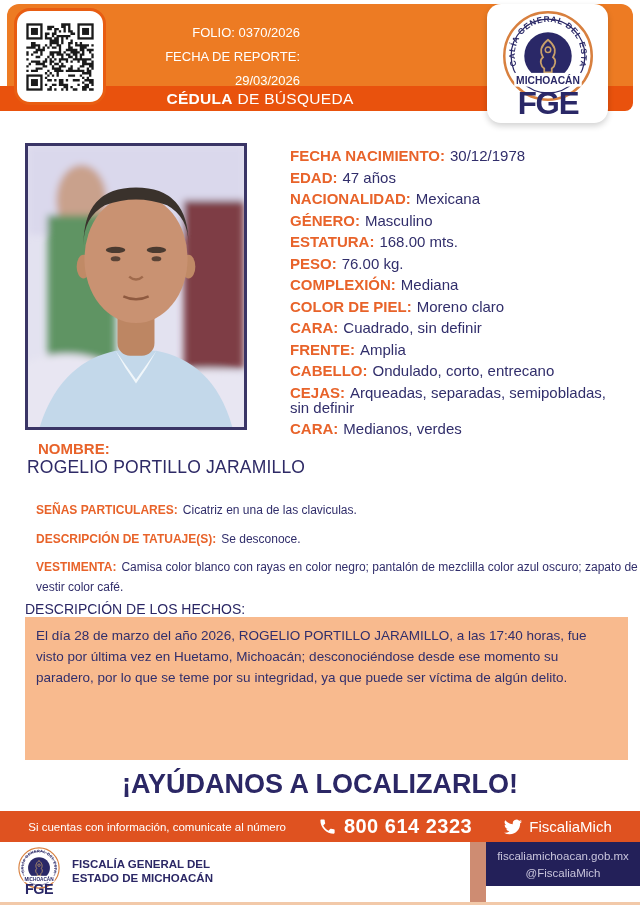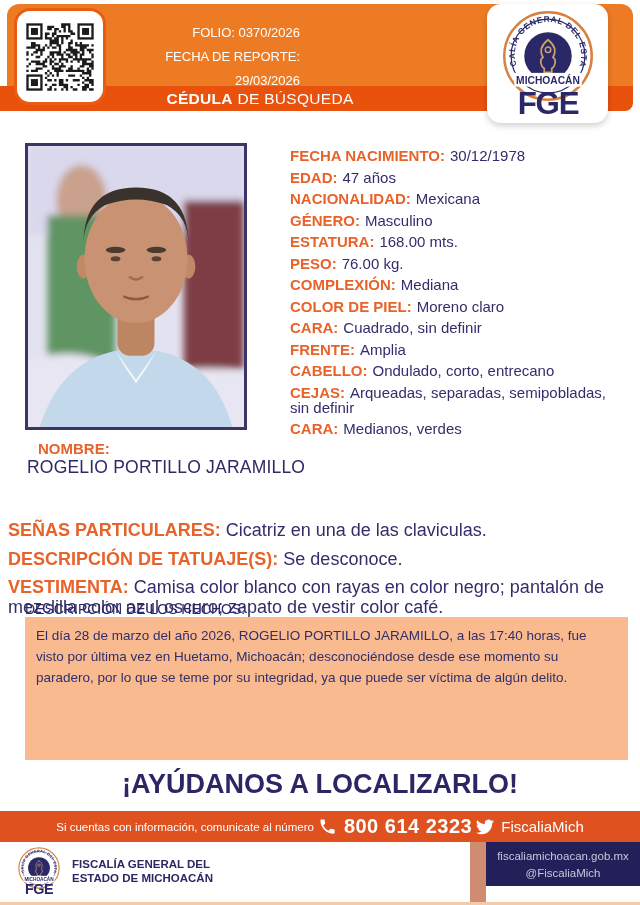--- a/index.html
+++ b/index.html
@@ -32,35 +32,35 @@
   .details{position:absolute;left:290px;top:148px;width:330px;
            font-size:15px;color:#312E6B;}
   .drow{line-height:15px;margin-bottom:6.5px;}
   .lbl{font-weight:bold;color:#E8632A;margin-right:5px;}
 
   
   .name-label{position:absolute;left:38px;top:440px;font-size:15px;font-weight:bold;color:#E8632A;}
   .name-value{position:absolute;left:27px;top:457px;font-size:17.5px;font-weight:normal;color:#2E2A66;letter-spacing:.2px;}
 
   
-  .sec{position:absolute;left:8px;width:604px;font-size:18px;line-height:20px;color:#312E6B;margin-top:20px;}
+  .sec{position:absolute;left:36px;width:604px;font-size:12px;line-height:20px;color:#312E6B;}
   .sec-senas{top:500px;} .sec-tat{top:529px;} .sec-vest{top:557px;}
 
   
   .hechos-label{position:absolute;left:25px;top:601px;font-size:14px;font-weight:normal;color:#2B2765;}
   .hechos-box{position:absolute;left:25px;top:617px;width:603px;height:143px;background:#F8BA8E;box-sizing:border-box;
               padding:8px 11px;font-size:13.5px;line-height:21px;color:#312E6B;}
 
   
   .cta{position:absolute;left:0;top:769px;width:640px;text-align:center;
        font-size:27px;font-weight:bold;color:#2B2765;}
 
   
   .bar{position:absolute;left:0;top:811px;width:640px;height:31px;background:#DF5220;
-       display:flex;align-items:center;justify-content:center;gap:4px;color:#fff;}
+       display:flex;align-items:center;justify-content:center;gap:32px;color:#fff;}
   .bar-prompt{font-size:11.5px;}
   .bar-phone{display:flex;align-items:center;gap:7px;font-size:20px;font-weight:bold;letter-spacing:.5px;}
   .bar-tw{display:flex;align-items:center;gap:7px;font-size:15px;}
 
   
   .f-seal{position:absolute;left:16px;top:845px;z-index:2;}
   .f-org{position:absolute;left:72px;top:857px;font-size:11.5px;font-weight:bold;
          color:#2B2765;line-height:14px;}
   .f-strip{position:absolute;left:470px;top:842px;width:16px;height:60px;background:#CE8C72;}
   .f-navy{position:absolute;left:486px;top:842px;width:154px;height:44px;background:#232059;

